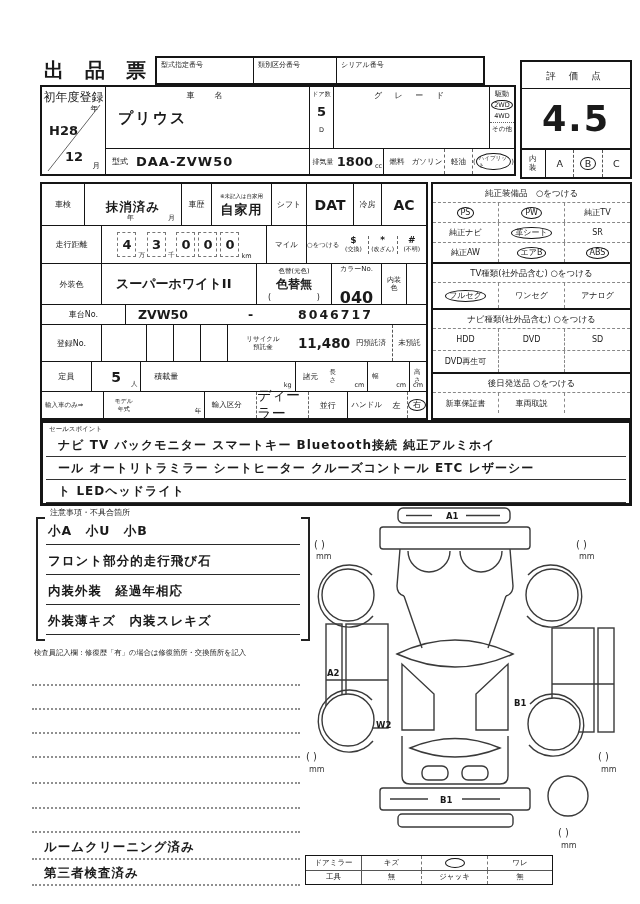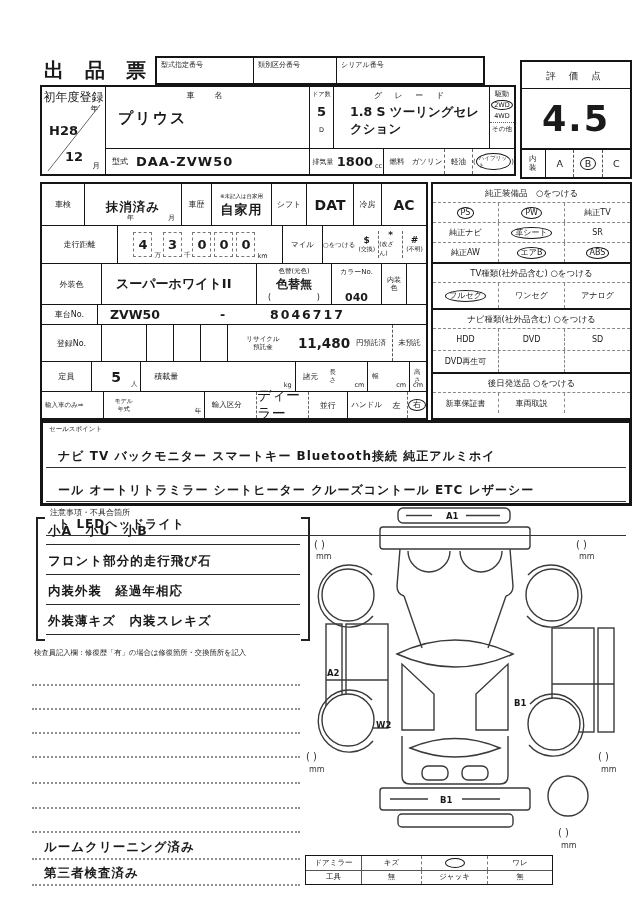--- a/index.html
+++ b/index.html
@@ -93,21 +93,21 @@
   .ob-sym { font-size:9px; font-weight:bold; line-height:1; }
   .ob-lab { font-size:6px; }
 
   .extcol-cell { width:155px; justify-content:flex-start; padding-left:14px; font-size:13px; font-weight:bold; }
   .chg-cell { width:75px; display:flex; flex-direction:column; align-items:center; }
   .chg-hdr { font-size:6.5px; margin-top:1px; }
   .chg-val { font-size:12px; font-weight:bold; }
   .chg-paren { width:70%; display:flex; justify-content:space-between; font-size:8px; }
   .cno-cell { width:50px; display:flex; flex-direction:column; align-items:center; }
   .cno-hdr { font-size:7px; margin-top:3px; }
-  .cno-val { font-size:11px; font-weight:bold; margin-top:14px; }
+  .cno-val { font-size:16px; font-weight:bold; margin-top:14px; }
   .intc-cell { width:25px; }
   .intc-cell span { width:15px; word-break:break-all; font-size:7px; line-height:1.2; text-align:center; }
 
   .chassis-val { flex:1; position:relative; border-right:none; }
   .chs-p { position:absolute; left:12px; top:2px; font-size:12.5px; font-weight:bold; }
   .chs-d { position:absolute; left:122px; top:2px; font-size:12.5px; font-weight:bold; }
   .chs-s { position:absolute; left:172px; top:2px; font-size:12.5px; font-weight:bold; letter-spacing:2px;text-align:right; }
 
   .reg-b1 { width:45px; } .reg-b2 { width:27px; }
   .rec-cell { width:70px; display:flex; flex-direction:column; align-items:center; justify-content:center; border-right:none; font-size:6.5px; line-height:1.3; }
@@ -145,21 +145,21 @@
   .ep-c + .ep-c { border-left:1px dashed #888; }
   .ep-c .circ { padding:0 3px; }
   .eq-row { height:20px; }
   .tv-row { height:26px; }
   .nv-row1 { height:22px; } .nv-row2 { height:22px; }
   .sh-row { height:21px; }
   .ep-sec.grow { flex:1; }
 
   .sales-box { position:absolute; left:40px; top:420px; width:592px; height:86px; border:3px solid #151515; }
   .sp-label { font-size:6.5px; padding:2px 0 0 6px; }
-  .sp-line { margin:11px 3px; border-bottom:1.4px solid #333; font-weight:bold; font-size:12px; padding:3px 0 2px 12px; letter-spacing:1px; height:23px; }
+  .sp-line { margin:0 3px; border-bottom:1.4px solid #333; font-weight:bold; font-size:12px; padding:3px 0 2px 12px; letter-spacing:1px; height:23px; }
 
   .notes-title { position:absolute; left:50px; top:507px; font-size:8px; }
   .bracket-l { position:absolute; left:36px; top:517px; width:9px; height:124px; border-left:2px solid #222; border-top:2px solid #222; border-bottom:2px solid #222; }
   .bracket-r { position:absolute; left:301px; top:517px; width:9px; height:124px; border-right:2px solid #222; border-top:2px solid #222; border-bottom:2px solid #222; }
   .notes-lines { position:absolute; left:46px; top:517px; width:254px; }
   .note-line { height:30px; border-bottom:1.5px solid #2a2a2a; font-weight:bold; font-size:12.5px; display:flex; align-items:flex-end; padding:0 0 4px 2px; letter-spacing:1px; }
   .note-line.first { height:28px; }
   .inspector { position:absolute; left:34px; top:648px; font-size:7.3px; width:276px; color:#222; }
   .ruled { position:absolute; left:32px; top:662px; width:268px; }
   .rl { height:24px; border-bottom:2px dotted #909090; }
@@ -232,24 +232,20 @@
           <div class="cell-hdr">車　名</div>
           <div class="name-val">プリウス</div>
         </div>
         <div class="doors-cell">
           <span class="doors-lbl">ドア数</span>
           <span class="doors-val">5</span>
           <span class="doors-d">D</span>
         </div>
         <div class="grade-cell">
           <div class="cell-hdr grade-hdr">グ レ ー ド</div>
-          <div class="grade-val">
-            <div>1.8 S ツーリングセレ</div>
-            <div>クション</div>
-          </div>
         </div>
         <div class="drive-cell">
           <div class="drv-hdr">駆動</div>
           <div class="drv-o1"><span class="circ">2WD</span></div>
           <div class="drv-o2">4WD</div>
           <div class="drv-o3">その他</div>
         </div>
       </div>
       <div class="mt-r2">
         <div class="model-cell">
@@ -287,21 +283,21 @@
         <span class="hist-note">※未記入は自家用</span>
         <span class="hist-val">自家用</span>
       </div>
       <div class="dc lc" style="width:35px">シフト</div>
       <div class="dc hand14" style="width:47px">DAT</div>
       <div class="dc lc" style="width:28px">冷房</div>
       <div class="dc hand14" style="flex:1;border-right:none">AC</div>
     </div>
 
     <div class="dt-row row-b">
-      <div class="dc lc" style="width:76px">走行距離</div>
+      <div class="dc lc" style="width:60px">走行距離</div>
       <div class="dc mil-cell">
         <span class="dbox">4</span>
         <span class="unit">万</span>
         <span class="dbox">3</span>
         <span class="unit">千</span>
         <span class="dbox">0</span>
         <span class="dbox">0</span>
         <span class="dbox">0</span>
         <span class="unit">km</span>
       </div>
@@ -340,21 +336,21 @@
         <span class="cno-hdr">カラーNo.</span>
         <span class="cno-val">040</span>
       </div>
       <div class="dc intc-cell">
           <span>内装色</span>
         </div>
       <div class="dc" style="flex:1;border-right:none"></div>
     </div>
 
     <div class="dt-row row-d">
-      <div class="dc lc" style="width:56px">車台No.</div>
+      <div class="dc lc" style="width:84px">車台No.</div>
       <div class="dc chassis-val">
         <span class="chs-p">ZVW50</span>
         <span class="chs-d">-</span>
         <span class="chs-s">8046717</span>
       </div>
     </div>
 
     <div class="dt-row row-e">
       <div class="dc lc" style="width:60px">登録No.</div>
       <div class="dc reg-b1"></div>

